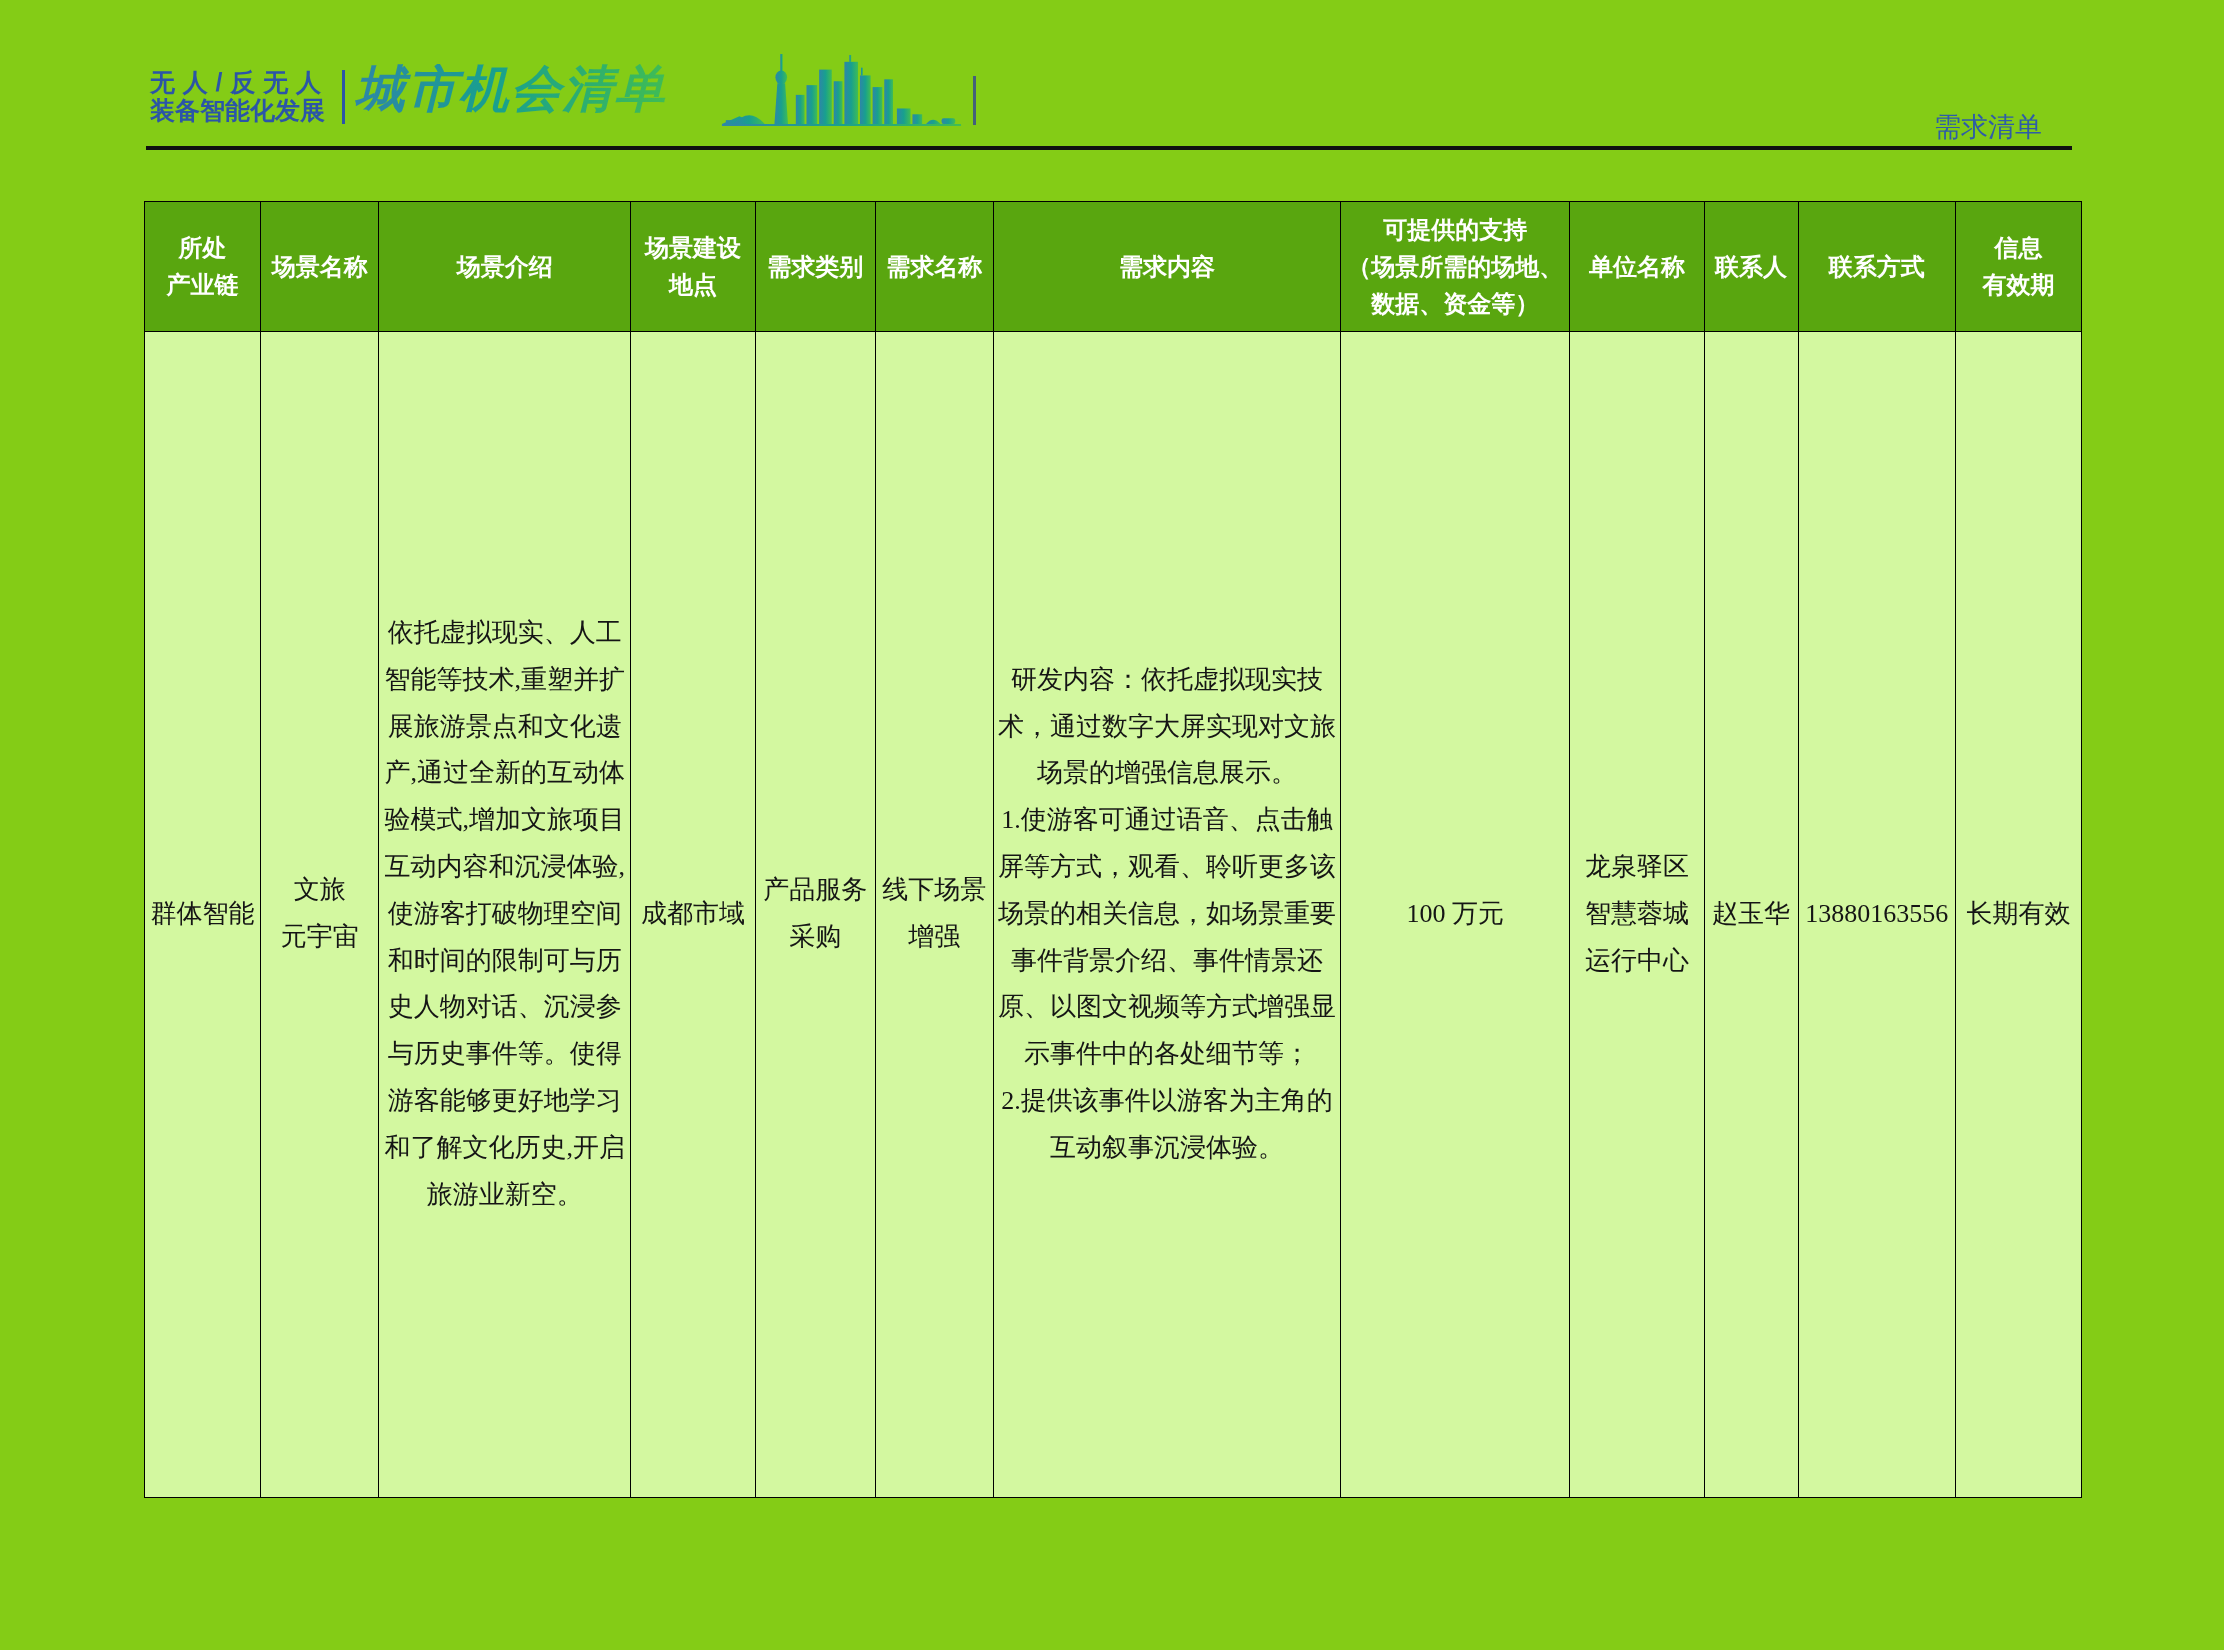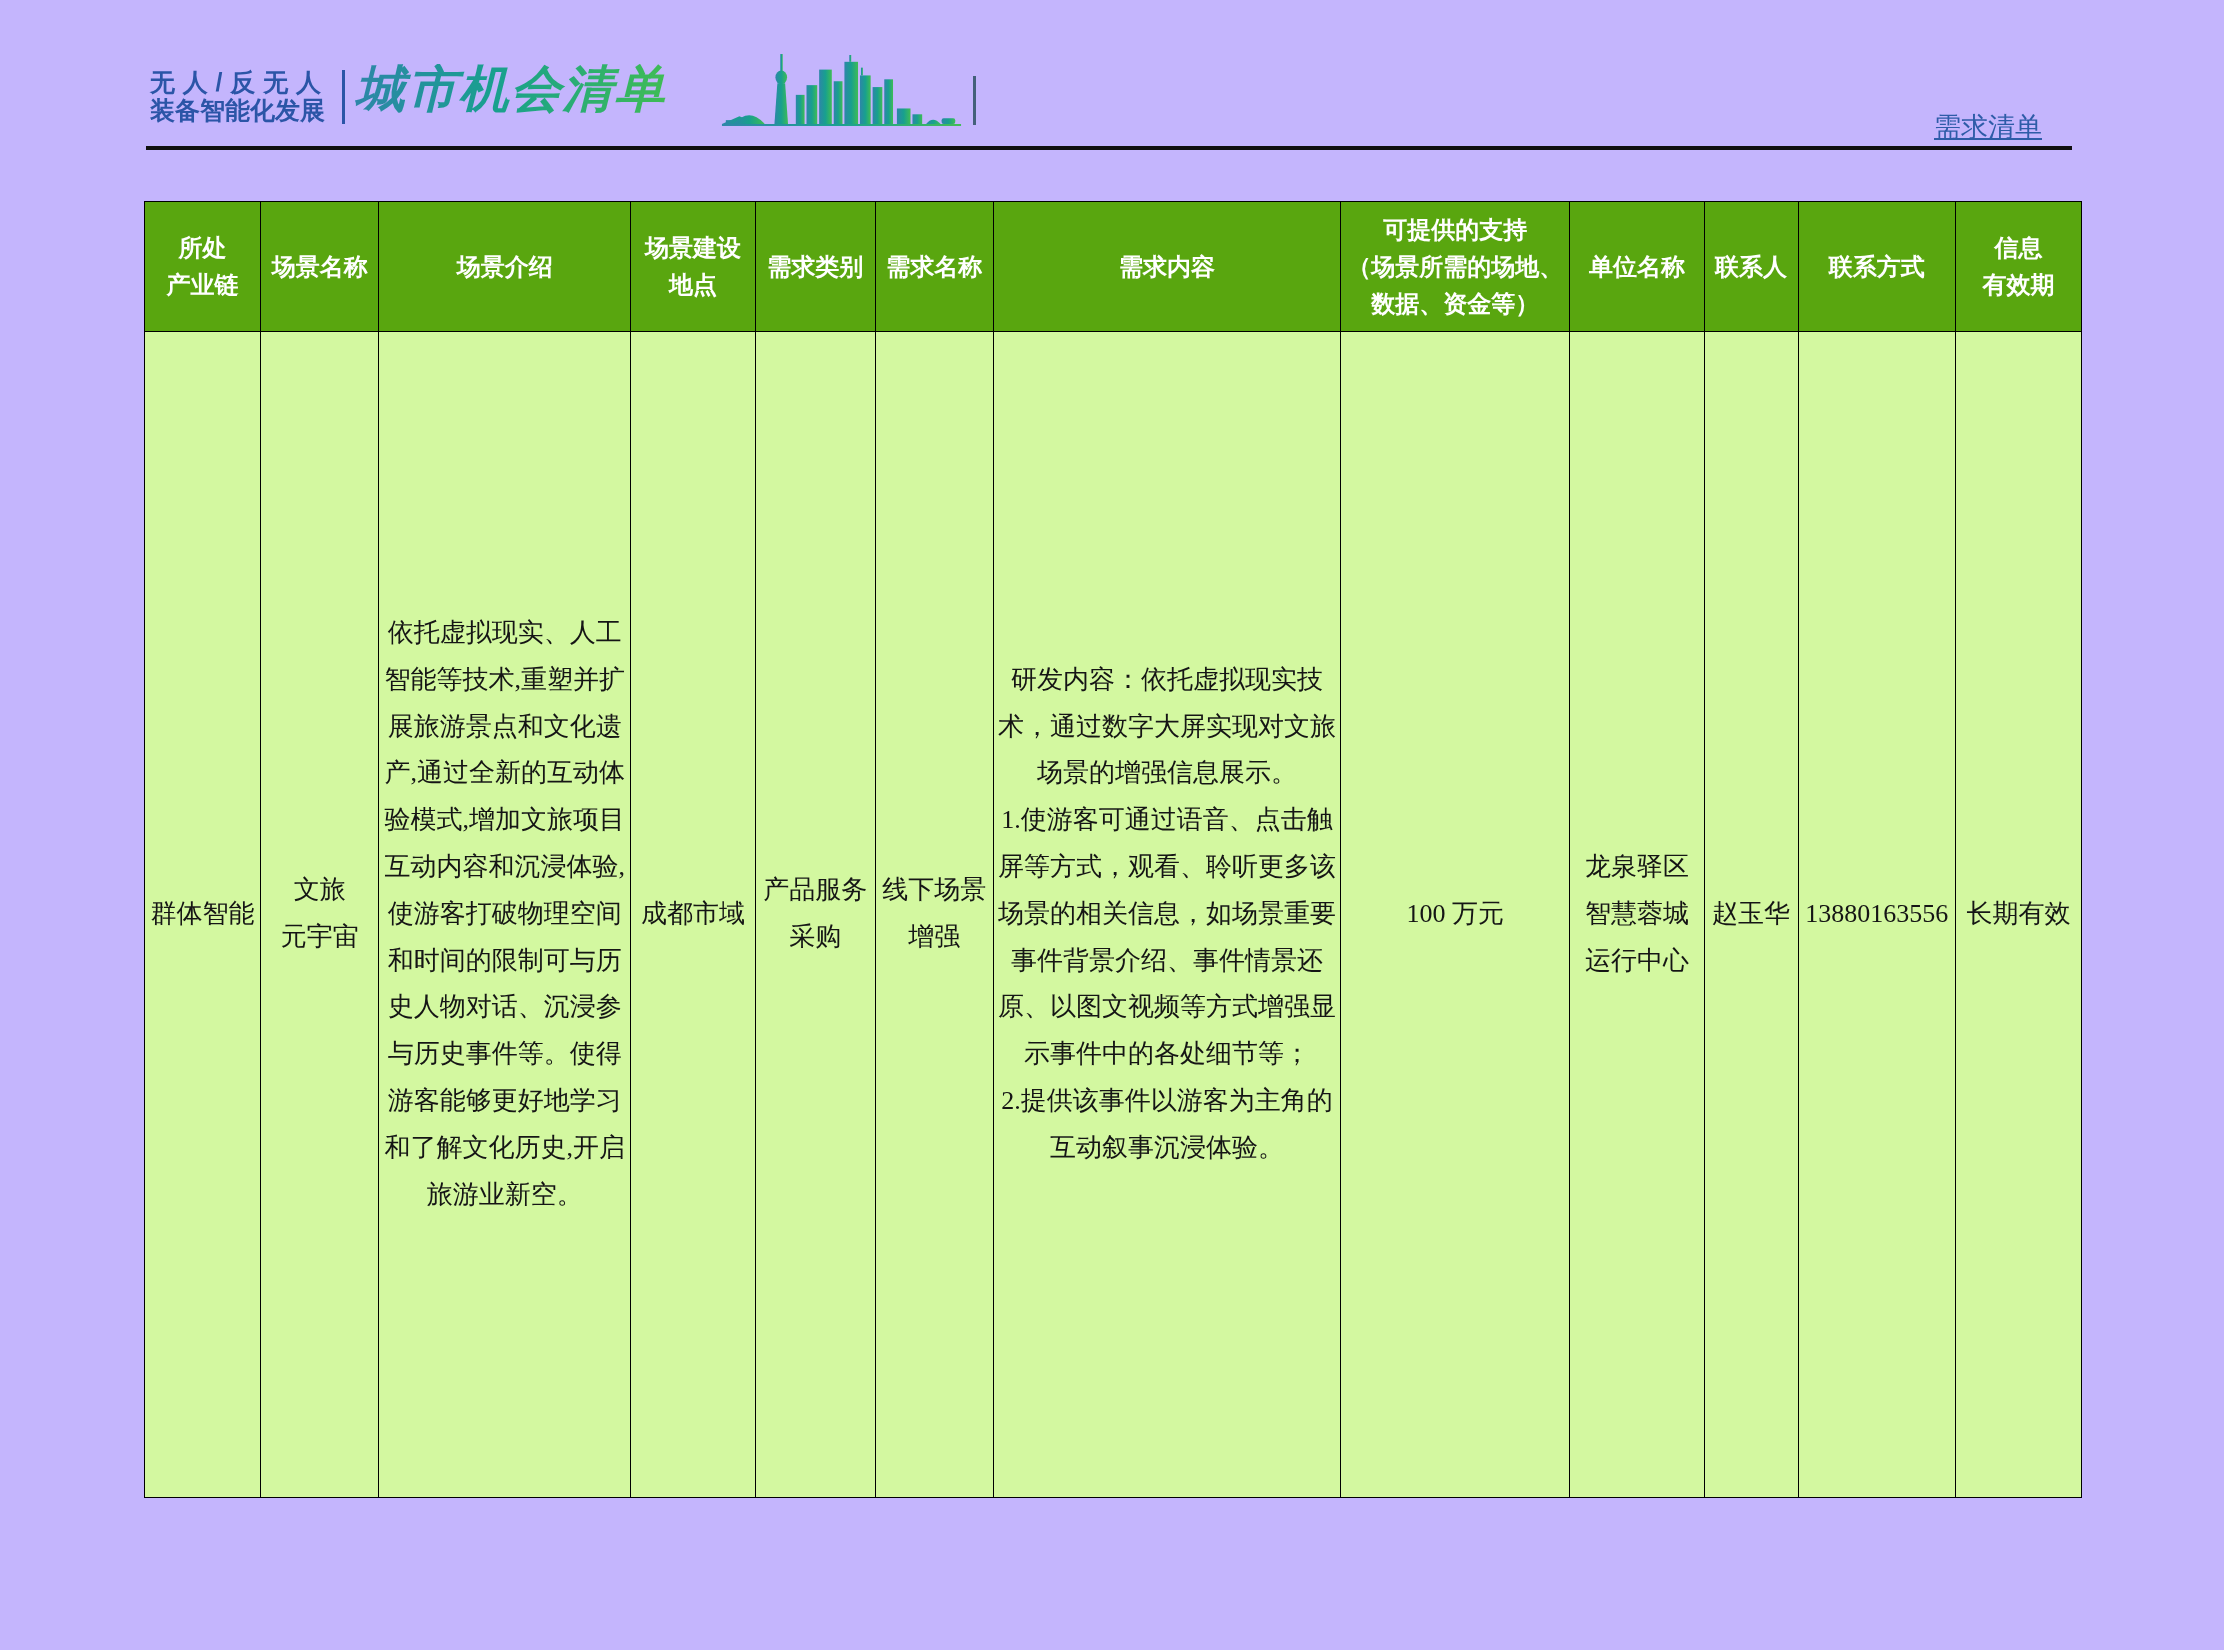--- a/index.html
+++ b/index.html
@@ -2,21 +2,21 @@
 <html style="--header-green: #59a60f; --cell-green: #d3f8a0; --brand-blue: #2b55a7; --title-gradient-start: #2d86a8; --title-gradient-end: #3fbc55;"><head>
 <meta charset="utf-8">
 <style>
   html, body { margin: 0; padding: 0; }
   body {
     width: 2224px; height: 1651px;
     background: #ffffff;
     font-family: "Liberation Sans", sans-serif;
     position: relative;
   }
-  .page { position: absolute; inset: 0; background: #c4b5fd; }
+  .page { position: absolute; inset: 0; background: #84cc16; }
 
   
   .logo-tagline {
     position: absolute; left: 150px; top: 68px; width: 194px;
     color: var(--brand-blue, #2b55a7); font-weight: bold; line-height: 1.12;
   }
   .logo-tagline .l1 { font-size: 25px; letter-spacing: 7.8px; display: block; white-space: nowrap; }
   .logo-tagline .l2 { font-size: 25px; display: block; white-space: nowrap; }
   .brand-divider {
     position: absolute; left: 342px; top: 70px; width: 2.9px; height: 54px;
@@ -40,21 +40,21 @@
     background: #44607a;
   }
   .city-name {
     position: absolute; left: 994px; top: 78px;
     color: var(--brand-blue, #2b55a7); font-weight: bold; font-size: 39px;
     white-space: nowrap;
   }
   .city-name .en { margin-left: 17.5px; letter-spacing: 1px; }
   .page-label {
     position: absolute; right: 182px; top: 109px;
-    color: #2e5ca8; font-size: 27px; font-family: "Liberation Sans", sans-serif; text-decoration: underline;
+    color: #2e5ca8; font-size: 27px; font-family: "Liberation Sans", sans-serif;
   }
   .header-rule {
     position: absolute; left: 146px; top: 146px; width: 1926px; height: 3.9px;
     background: #101010;
   }
 
   
   table.demand {
     position: absolute; left: 144px; top: 201px;
     width: 1938px; table-layout: fixed;

